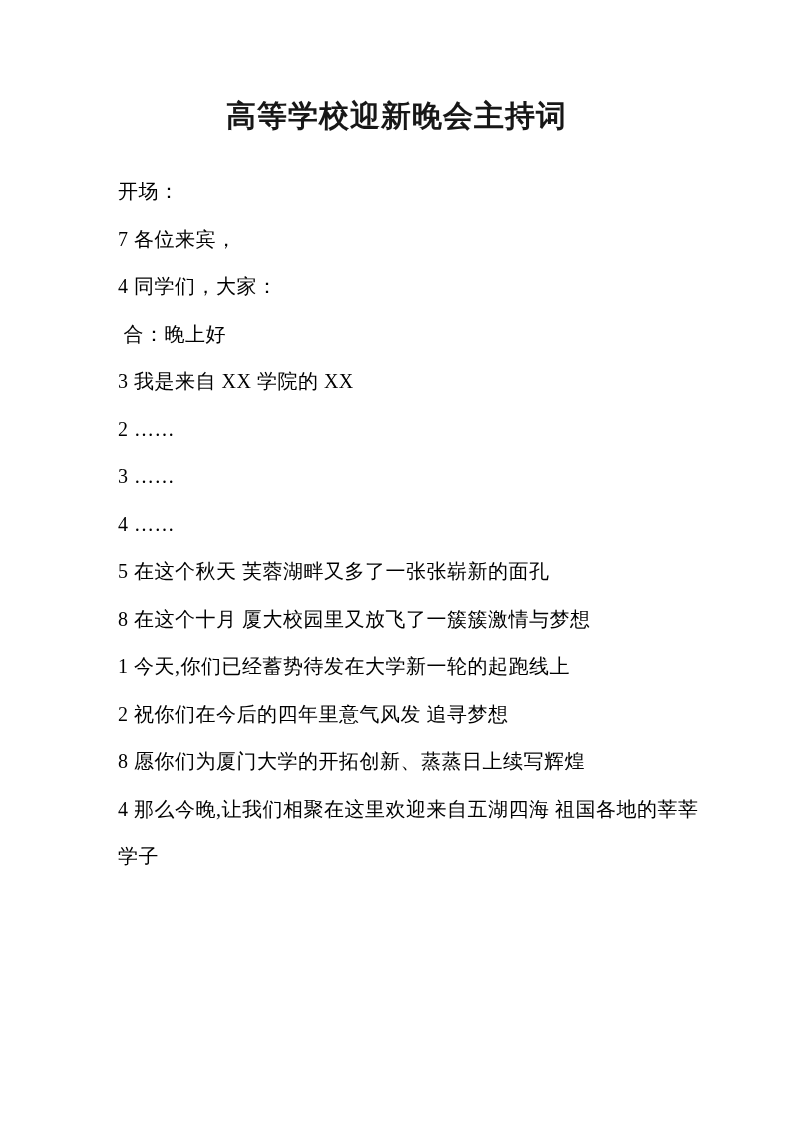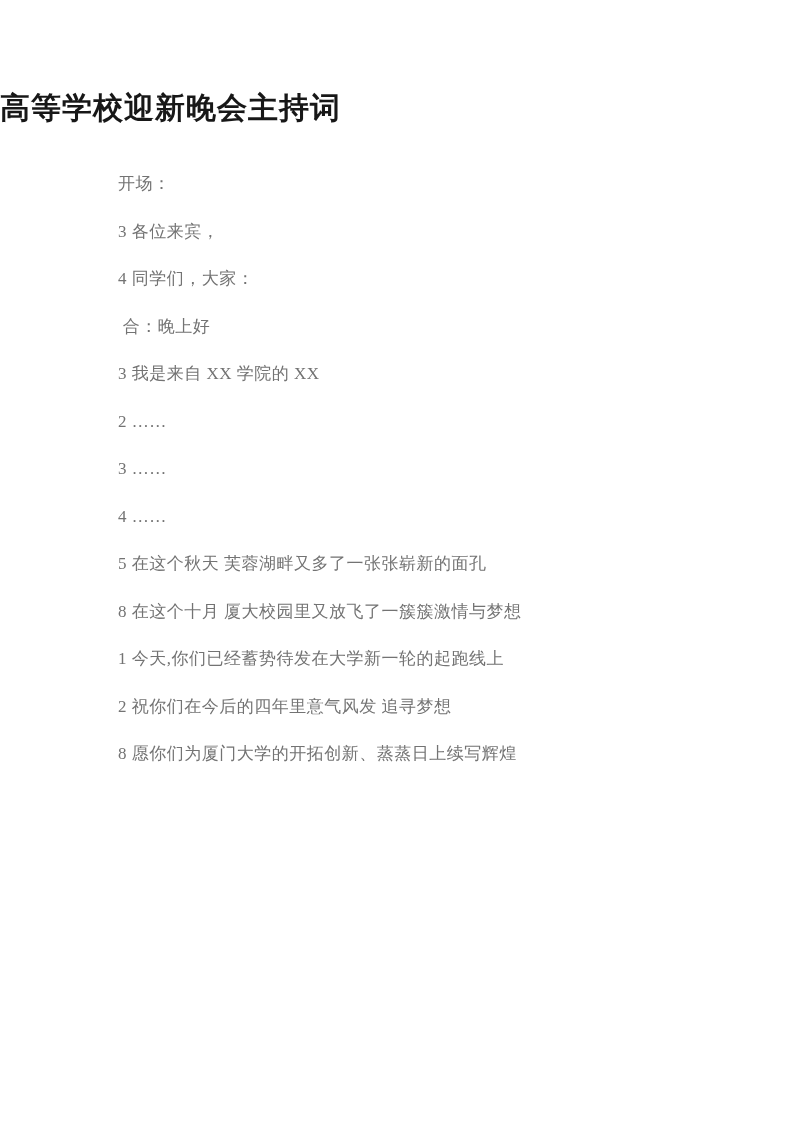--- a/index.html
+++ b/index.html
@@ -11,53 +11,55 @@
     position: relative;
     width: 793px;
     height: 1122px;
     background: #ffffff;
     color: #1f1f1f;
     font-family: "Liberation Serif", "DejaVu Serif", serif;
     overflow: hidden;
     box-sizing: border-box;
   }
   .doc-title {
-    margin: 0;
+    margin: 8px;
     padding-top: 90px;
+    text-align: center;
     font-size: 30px;
     line-height: 36px;
     font-weight: bold;
     letter-spacing: 1px;
     color: #171717;
   }
   .doc-body {
     margin: 34px 90px 0 118px;
-    font-size: 17px;
-    color: #737373;
+    font-size: 20px;
+    color: #000000;
   }
   .doc-body p {
     margin: 0;
     line-height: 47.5px;
     white-space: pre-wrap;
     letter-spacing: 0.5px;
   }
 </style>
 </head>
 <body>
 
 <div class="page">
   <h1 class="doc-title">高等学校迎新晚会主持词</h1>
   <div class="doc-body">
     <p>开场：</p>
-    <p>3 各位来宾，</p>
+    <p>7 各位来宾，</p>
     <p>4 同学们，大家：</p>
     <p> 合：晚上好</p>
     <p>3 我是来自 XX 学院的 XX</p>
     <p>2 ……</p>
     <p>3 ……</p>
     <p>4 ……</p>
     <p>5 在这个秋天 芙蓉湖畔又多了一张张崭新的面孔</p>
     <p>8 在这个十月 厦大校园里又放飞了一簇簇激情与梦想</p>
     <p>1 今天,你们已经蓄势待发在大学新一轮的起跑线上</p>
     <p>2 祝你们在今后的四年里意气风发 追寻梦想</p>
     <p>8 愿你们为厦门大学的开拓创新、蒸蒸日上续写辉煌</p>
+    <p>4 那么今晚,让我们相聚在这里欢迎来自五湖四海 祖国各地的莘莘学子</p>
   </div>
 </div>
 
 </body></html>

